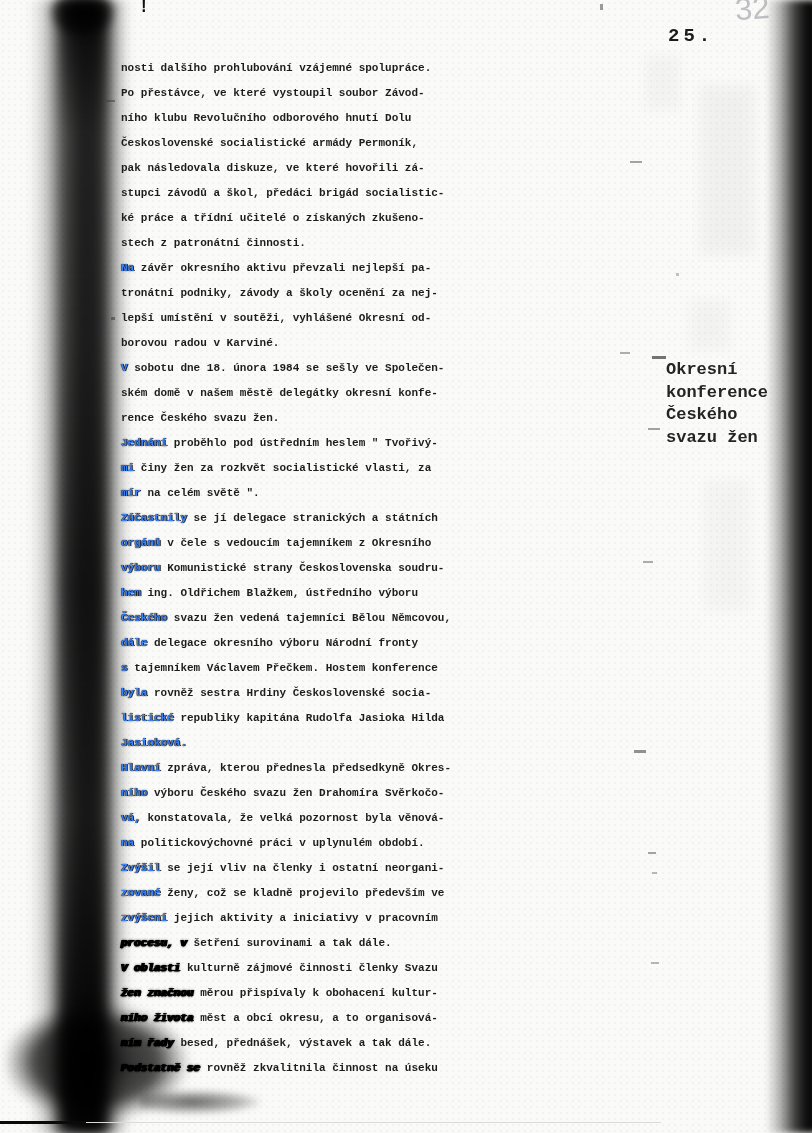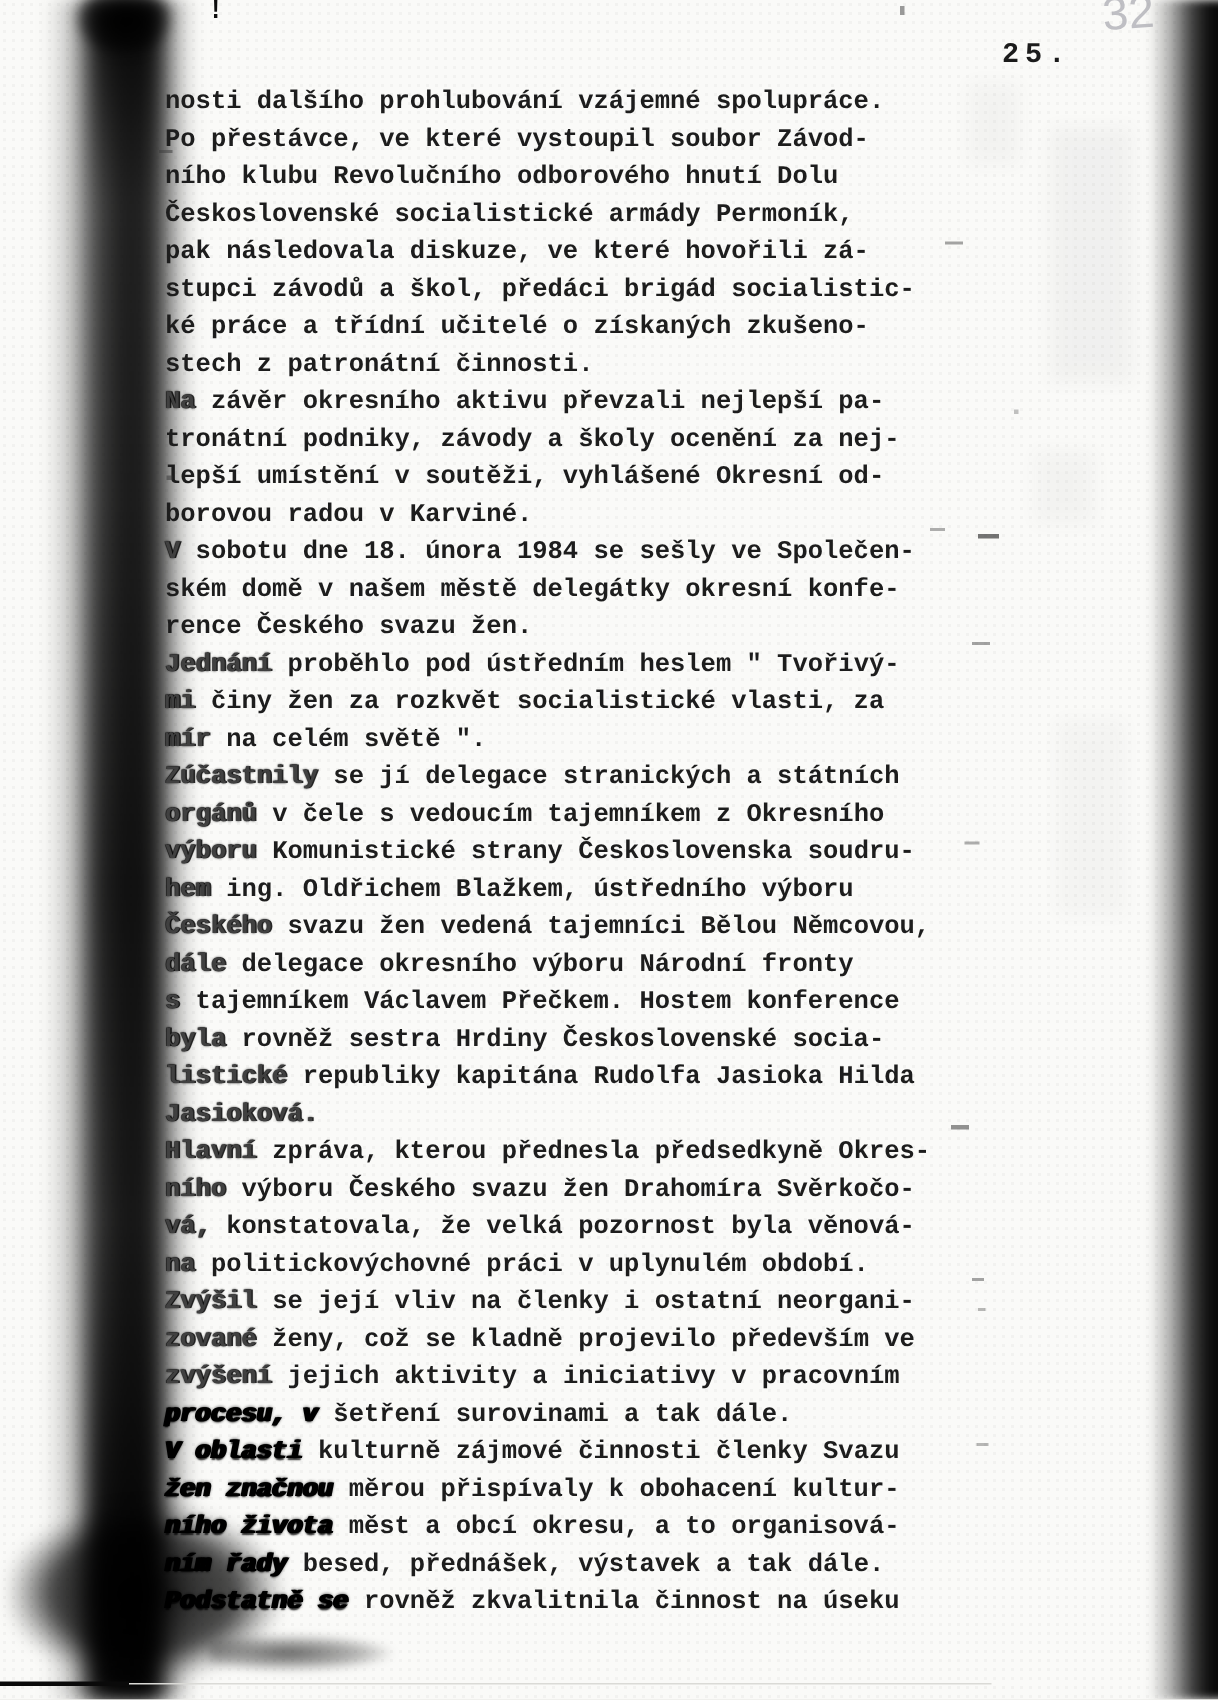--- a/index.html
+++ b/index.html
@@ -68,29 +68,29 @@
   .corner-num{
     position:absolute;left:735px;top:-9px;
     font-family:"Liberation Sans",sans-serif;
     font-size:31px;color:#90909a;opacity:.55;transform:rotate(-4deg);
   }
   .top-mark{
     position:absolute;left:139px;top:-2px;
     font-size:16px;font-weight:700;color:#0d0d0d;transform:scaleY(1.25);
   }
   .body-text{
-    position:absolute;left:110px;top:56px;width:566px;
-    font-size:17px;font-weight:700;line-height:25px;
+    position:absolute;left:121px;top:56px;width:566px;
+    font-size:11px;font-weight:700;line-height:25px;
     color:#1d1d1d;white-space:pre;
     letter-spacing:0;
   }
   .tline{height:25px;}
   .smudge{
     text-shadow:0 0 1.5px rgba(0,0,0,.95), 1px 0 0 rgba(0,0,0,.8), -0.5px 0 0 rgba(0,0,0,.55);
-    color:#404040;
+    color:#3b82f6;
     text-align:center;
   }
   .smudge-x{
     text-shadow:0 0 2.5px #000, 1px 0 0 #000, -1px 0 0 #000, 0 1px 1px rgba(0,0,0,.7);
     color:#000;filter:blur(.4px);font-style:italic;
   }
   .margin-note{
     position:absolute;left:666px;top:359px;
     font-size:17px;font-weight:700;line-height:22.5px;
     color:#242424;white-space:pre;
@@ -111,20 +111,21 @@
   <div class="blob-bottom"></div>
   <div class="blob-tail"></div>
   <div class="band-right"></div>
 
   <div class="pagenum">25.</div>
   <div class="corner-num">32</div>
   <div class="top-mark">!</div>
 
   <div class="body-text" id="body-lines"><div class="tline">nosti dalšího prohlubování vzájemné spolupráce.</div><div class="tline">Po přestávce, ve které vystoupil soubor Závod-</div><div class="tline">ního klubu Revolučního odborového hnutí Dolu</div><div class="tline">Československé socialistické armády Permoník,</div><div class="tline">pak následovala diskuze, ve které hovořili zá-</div><div class="tline">stupci závodů a škol, předáci brigád socialistic-</div><div class="tline">ké práce a třídní učitelé o získaných zkušeno-</div><div class="tline">stech z patronátní činnosti.</div><div class="tline"><span class="smudge">Na</span> závěr okresního aktivu převzali nejlepší pa-</div><div class="tline">tronátní podniky, závody a školy ocenění za nej-</div><div class="tline">lepší umístění v soutěži, vyhlášené Okresní od-</div><div class="tline">borovou radou v Karviné.</div><div class="tline"><span class="smudge">V</span> sobotu dne 18. února 1984 se sešly ve Společen-</div><div class="tline">ském domě v našem městě delegátky okresní konfe-</div><div class="tline">rence Českého svazu žen.</div><div class="tline"><span class="smudge">Jednání</span> proběhlo pod ústředním heslem " Tvořivý-</div><div class="tline"><span class="smudge">mi</span> činy žen za rozkvět socialistické vlasti, za</div><div class="tline"><span class="smudge">mír</span> na celém světě ".</div><div class="tline"><span class="smudge">Zúčastnily</span> se jí delegace stranických a státních</div><div class="tline"><span class="smudge">orgánů</span> v čele s vedoucím tajemníkem z Okresního</div><div class="tline"><span class="smudge">výboru</span> Komunistické strany Československa soudru-</div><div class="tline"><span class="smudge">hem</span> ing. Oldřichem Blažkem, ústředního výboru</div><div class="tline"><span class="smudge">Českého</span> svazu žen vedená tajemníci Bělou Němcovou,</div><div class="tline"><span class="smudge">dále</span> delegace okresního výboru Národní fronty</div><div class="tline"><span class="smudge">s</span> tajemníkem Václavem Přečkem. Hostem konference</div><div class="tline"><span class="smudge">byla</span> rovněž sestra Hrdiny Československé socia-</div><div class="tline"><span class="smudge">listické</span> republiky kapitána Rudolfa Jasioka Hilda</div><div class="tline"><span class="smudge">Jasioková.</span></div><div class="tline"><span class="smudge">Hlavní</span> zpráva, kterou přednesla předsedkyně Okres-</div><div class="tline"><span class="smudge">ního</span> výboru Českého svazu žen Drahomíra Svěrkočo-</div><div class="tline"><span class="smudge">vá,</span> konstatovala, že velká pozornost byla věnová-</div><div class="tline"><span class="smudge">na</span> politickovýchovné práci v uplynulém období.</div><div class="tline"><span class="smudge">Zvýšil</span> se její vliv na členky i ostatní neorgani-</div><div class="tline"><span class="smudge">zované</span> ženy, což se kladně projevilo především ve</div><div class="tline"><span class="smudge">zvýšení</span> jejich aktivity a iniciativy v pracovním</div><div class="tline"><span class="smudge-x">procesu, v</span> šetření surovinami a tak dále.</div><div class="tline"><span class="smudge-x">V oblasti</span> kulturně zájmové činnosti členky Svazu</div><div class="tline"><span class="smudge-x">žen značnou</span> měrou přispívaly k obohacení kultur-</div><div class="tline"><span class="smudge-x">ního života</span> měst a obcí okresu, a to organisová-</div><div class="tline"><span class="smudge-x">ním řady</span> besed, přednášek, výstavek a tak dále.</div><div class="tline"><span class="smudge-x">Podstatně se</span> rovněž zkvalitnila činnost na úseku</div></div>
 
+  <div class="margin-note" id="margin-note"><div>Okresní</div><div>konference</div><div>Českého</div><div>svazu žen</div></div>
 
   <div class="bottom-line-a"></div>
   <div class="bottom-line-b"></div>
 
   <div id="artifact-layer">
       <div class="mark" style="left: 106px; top: 100px; width: 9px; height: 2px; opacity: 0.5; background: rgb(58, 58, 58);"></div>
       <div class="mark" style="left: 630px; top: 161px; width: 12px; height: 2px; opacity: 0.45; background: rgb(58, 58, 58);"></div>
       <div class="mark" style="left: 111px; top: 317px; width: 4px; height: 3px; opacity: 0.55; background: rgb(58, 58, 58);"></div>
       <div class="mark" style="left: 676px; top: 273px; width: 3px; height: 3px; opacity: 0.3; background: rgb(58, 58, 58);"></div>
       <div class="mark" style="left: 652px; top: 356px; width: 14px; height: 3px; opacity: 0.7; background: rgb(58, 58, 58);"></div>

